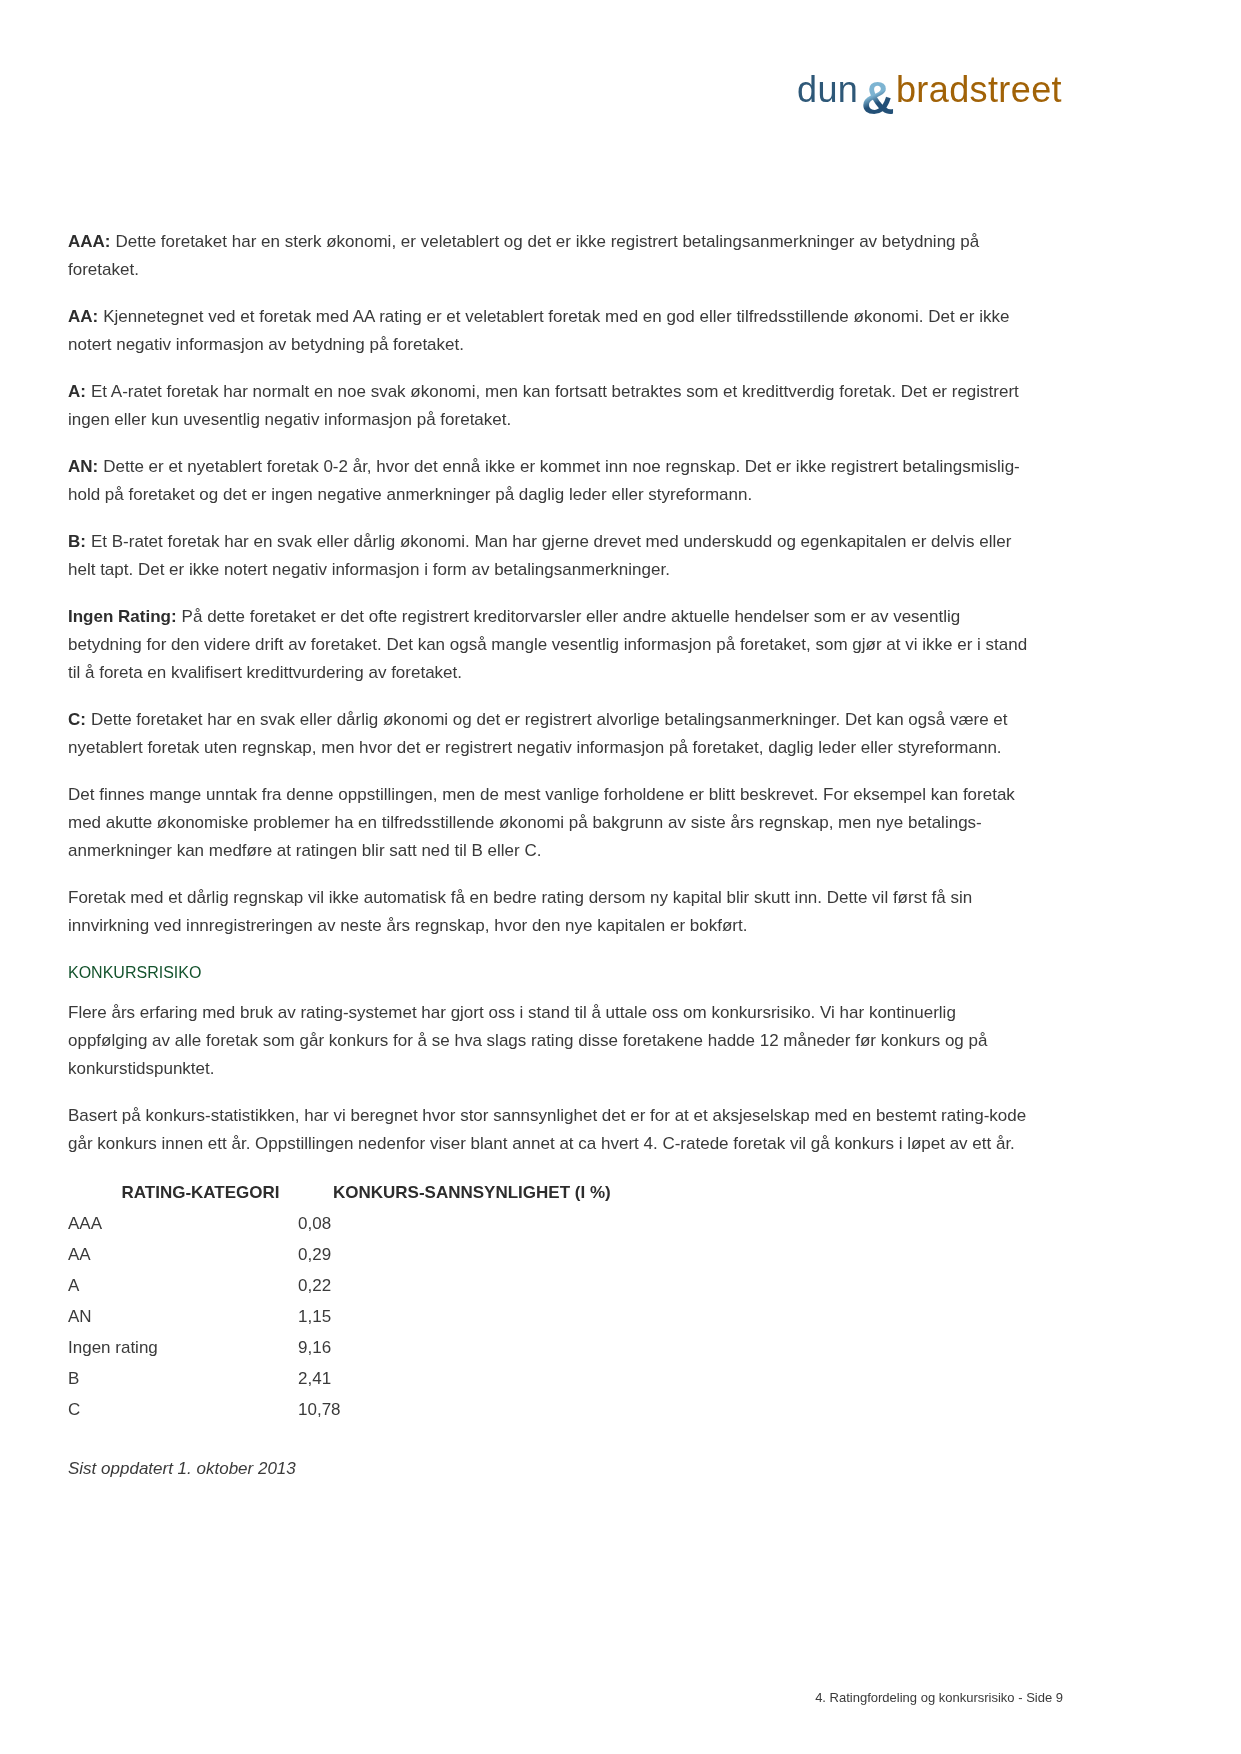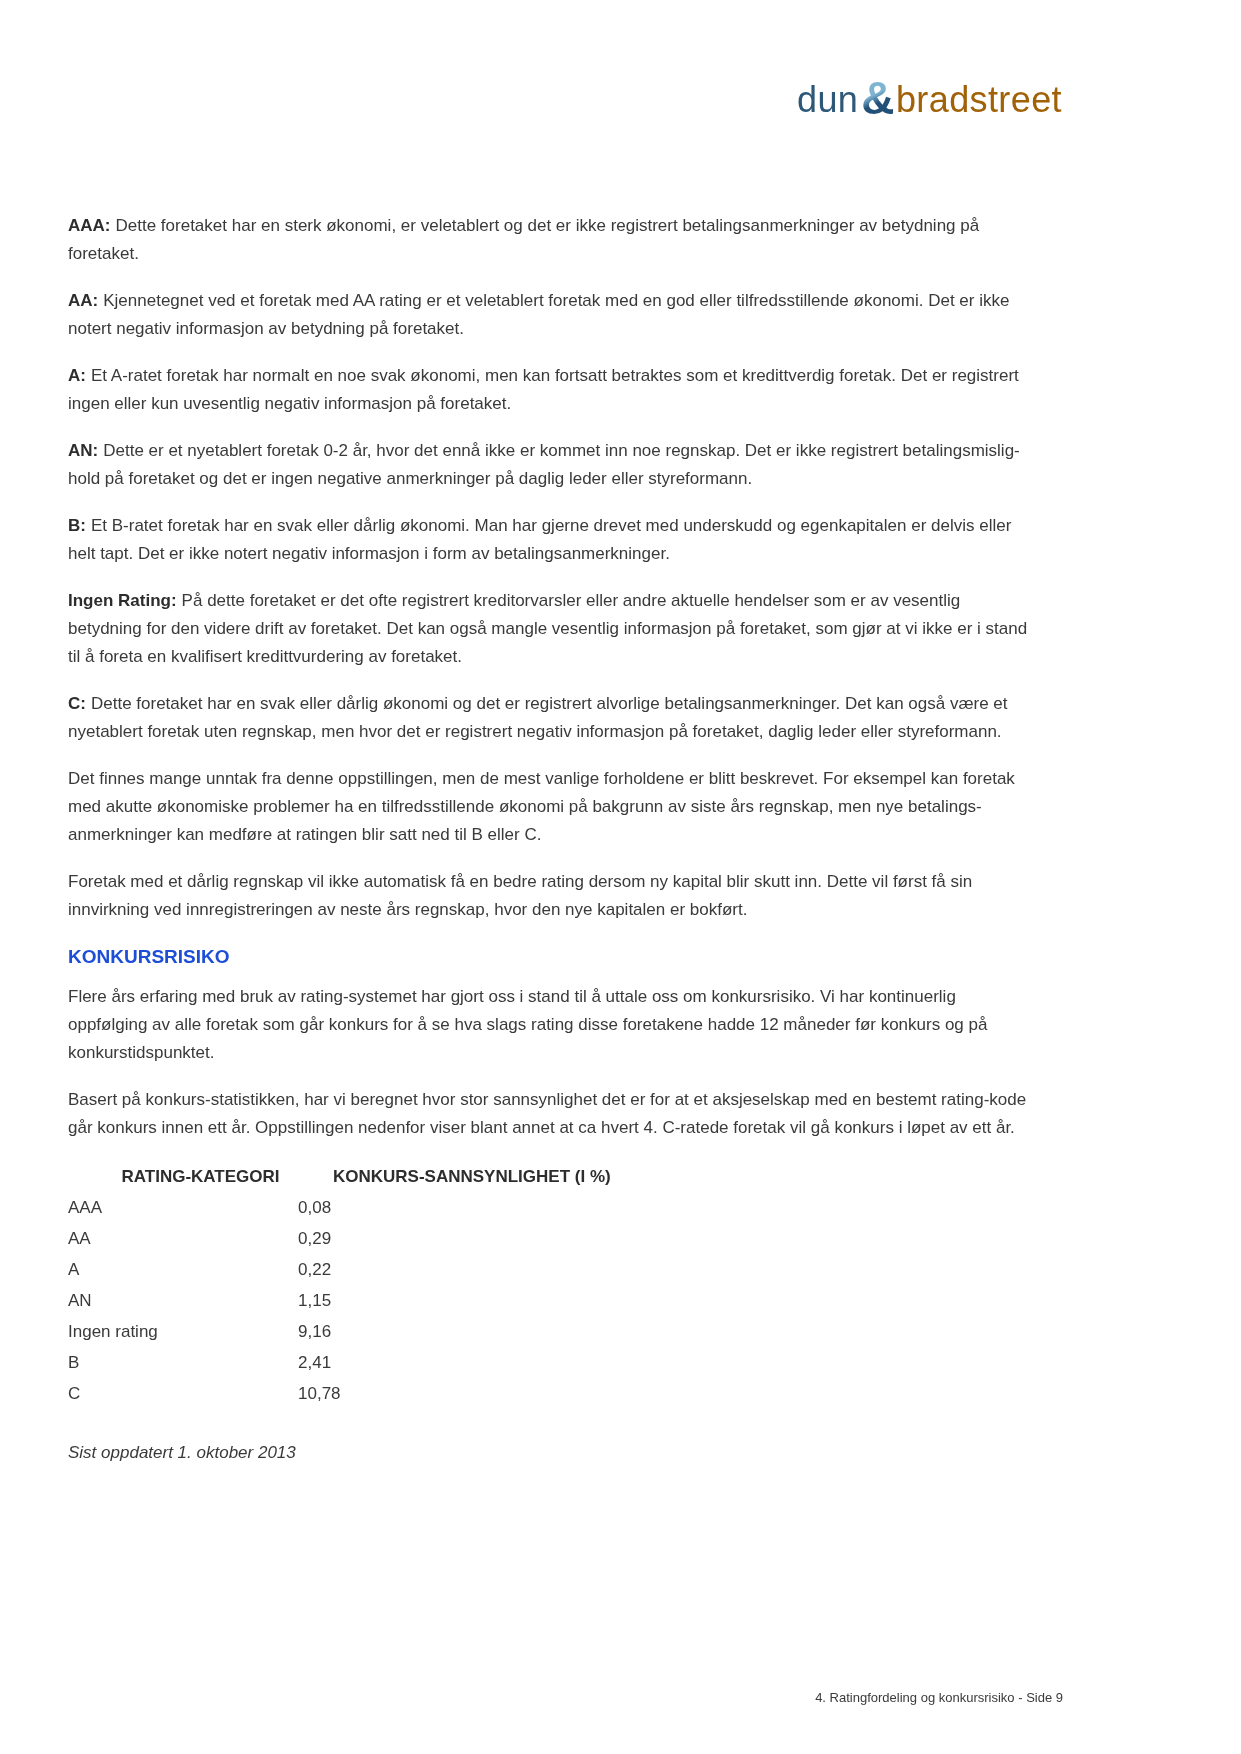--- a/index.html
+++ b/index.html
@@ -12,48 +12,48 @@
     margin:0 auto;
     background:#ffffff;
     color:#3a3a3a;
     overflow:hidden;
   }
 
   
   .logo {
     position:absolute;
     top:72px; right:179px;
-    display:flex; align-items:flex-end;
+    display:flex; align-items:flex-start;
     font-size:36px; font-weight:400; letter-spacing:0.4px;
     line-height:1;
     user-select:none;
   }
   .logo-dun { color:#2e5878; }
   .logo-amp {
     font-size:46px; font-weight:600;
     margin:0 1px 0 3px;
     position:relative; top:3px;
     background:linear-gradient(155deg,#7db4d2 42%,#235077 58%);
     -webkit-background-clip:text; background-clip:text;
     color:transparent;
   }
   .logo-bradstreet { color:#a16207; }
 
   
   .content {
     position:absolute;
-    left:68px; top:212px;
+    left:68px; top:228px;
     width:968px;
     font-size:17px; line-height:28px;
   }
   .content p { margin:0 0 19px 0; }
   .para-label { font-weight:bold; color:#2d2d2d; margin-right:5px; }
   .section-heading {
-    font-size:19px; line-height:28px;
-    font-weight:bold; color:#1d4ed8;
+    font-size:16px; line-height:28px;
+    font-weight:normal; color:#14532d;
   }
   .section-heading + p { margin-top:12px; }
 
   
   .rating-table { margin-top:6px; }
   .t-row { display:flex; line-height:31px; }
   .t-head { font-weight:bold; color:#2d2d2d; }
   .cell-cat-head { width:265px;text-align:center; }
   .cell-cat { width:230px; }
   .cell-val { width:80px; text-align:left; }

